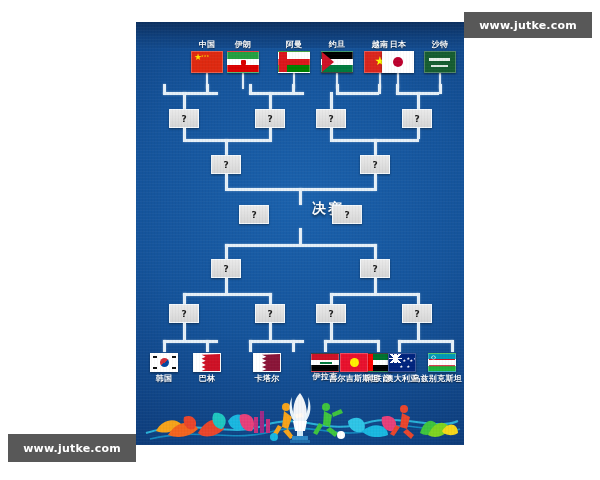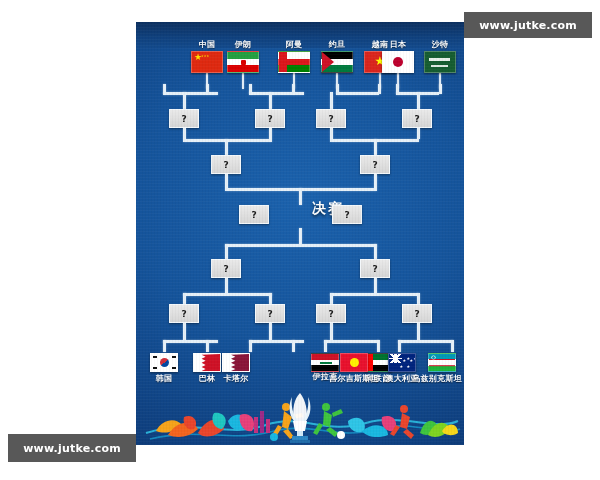--- a/index.html
+++ b/index.html
@@ -265,21 +265,21 @@
     <div class="ln lnv" style="left:315px;top:318px;height:12px;"></div>
 
     <div class="fcol" style="left:5px;top:330px;">
       <div class="flag flagsm f-kr"></div>
       <div class="fname" style="margin-top:2px;">韩国</div>
     </div>
     <div class="fcol" style="left:48px;top:330px;">
       <div class="flag flagsm f-bh"></div>
       <div class="fname" style="margin-top:2px;">巴林</div>
     </div>
-    <div class="fcol" style="left:77px;top:330px;">
+    <div class="fcol" style="left:108px;top:330px;">
       <div class="flag flagsm f-qa"></div>
       <div class="fname" style="margin-top:2px;">卡塔尔</div>
     </div>
     <div class="fcol" style="left:166px;top:330px;">
       <div class="flag flagsm f-iq"></div>
       <div class="fname" style="margin-top:0;">伊拉克</div>
     </div>
     <div class="fcol" style="left:219px;top:330px;">
       <div class="flag flagsm f-ae"></div>
       <div class="fname" style="margin-top:2px;">阿联酋</div>

